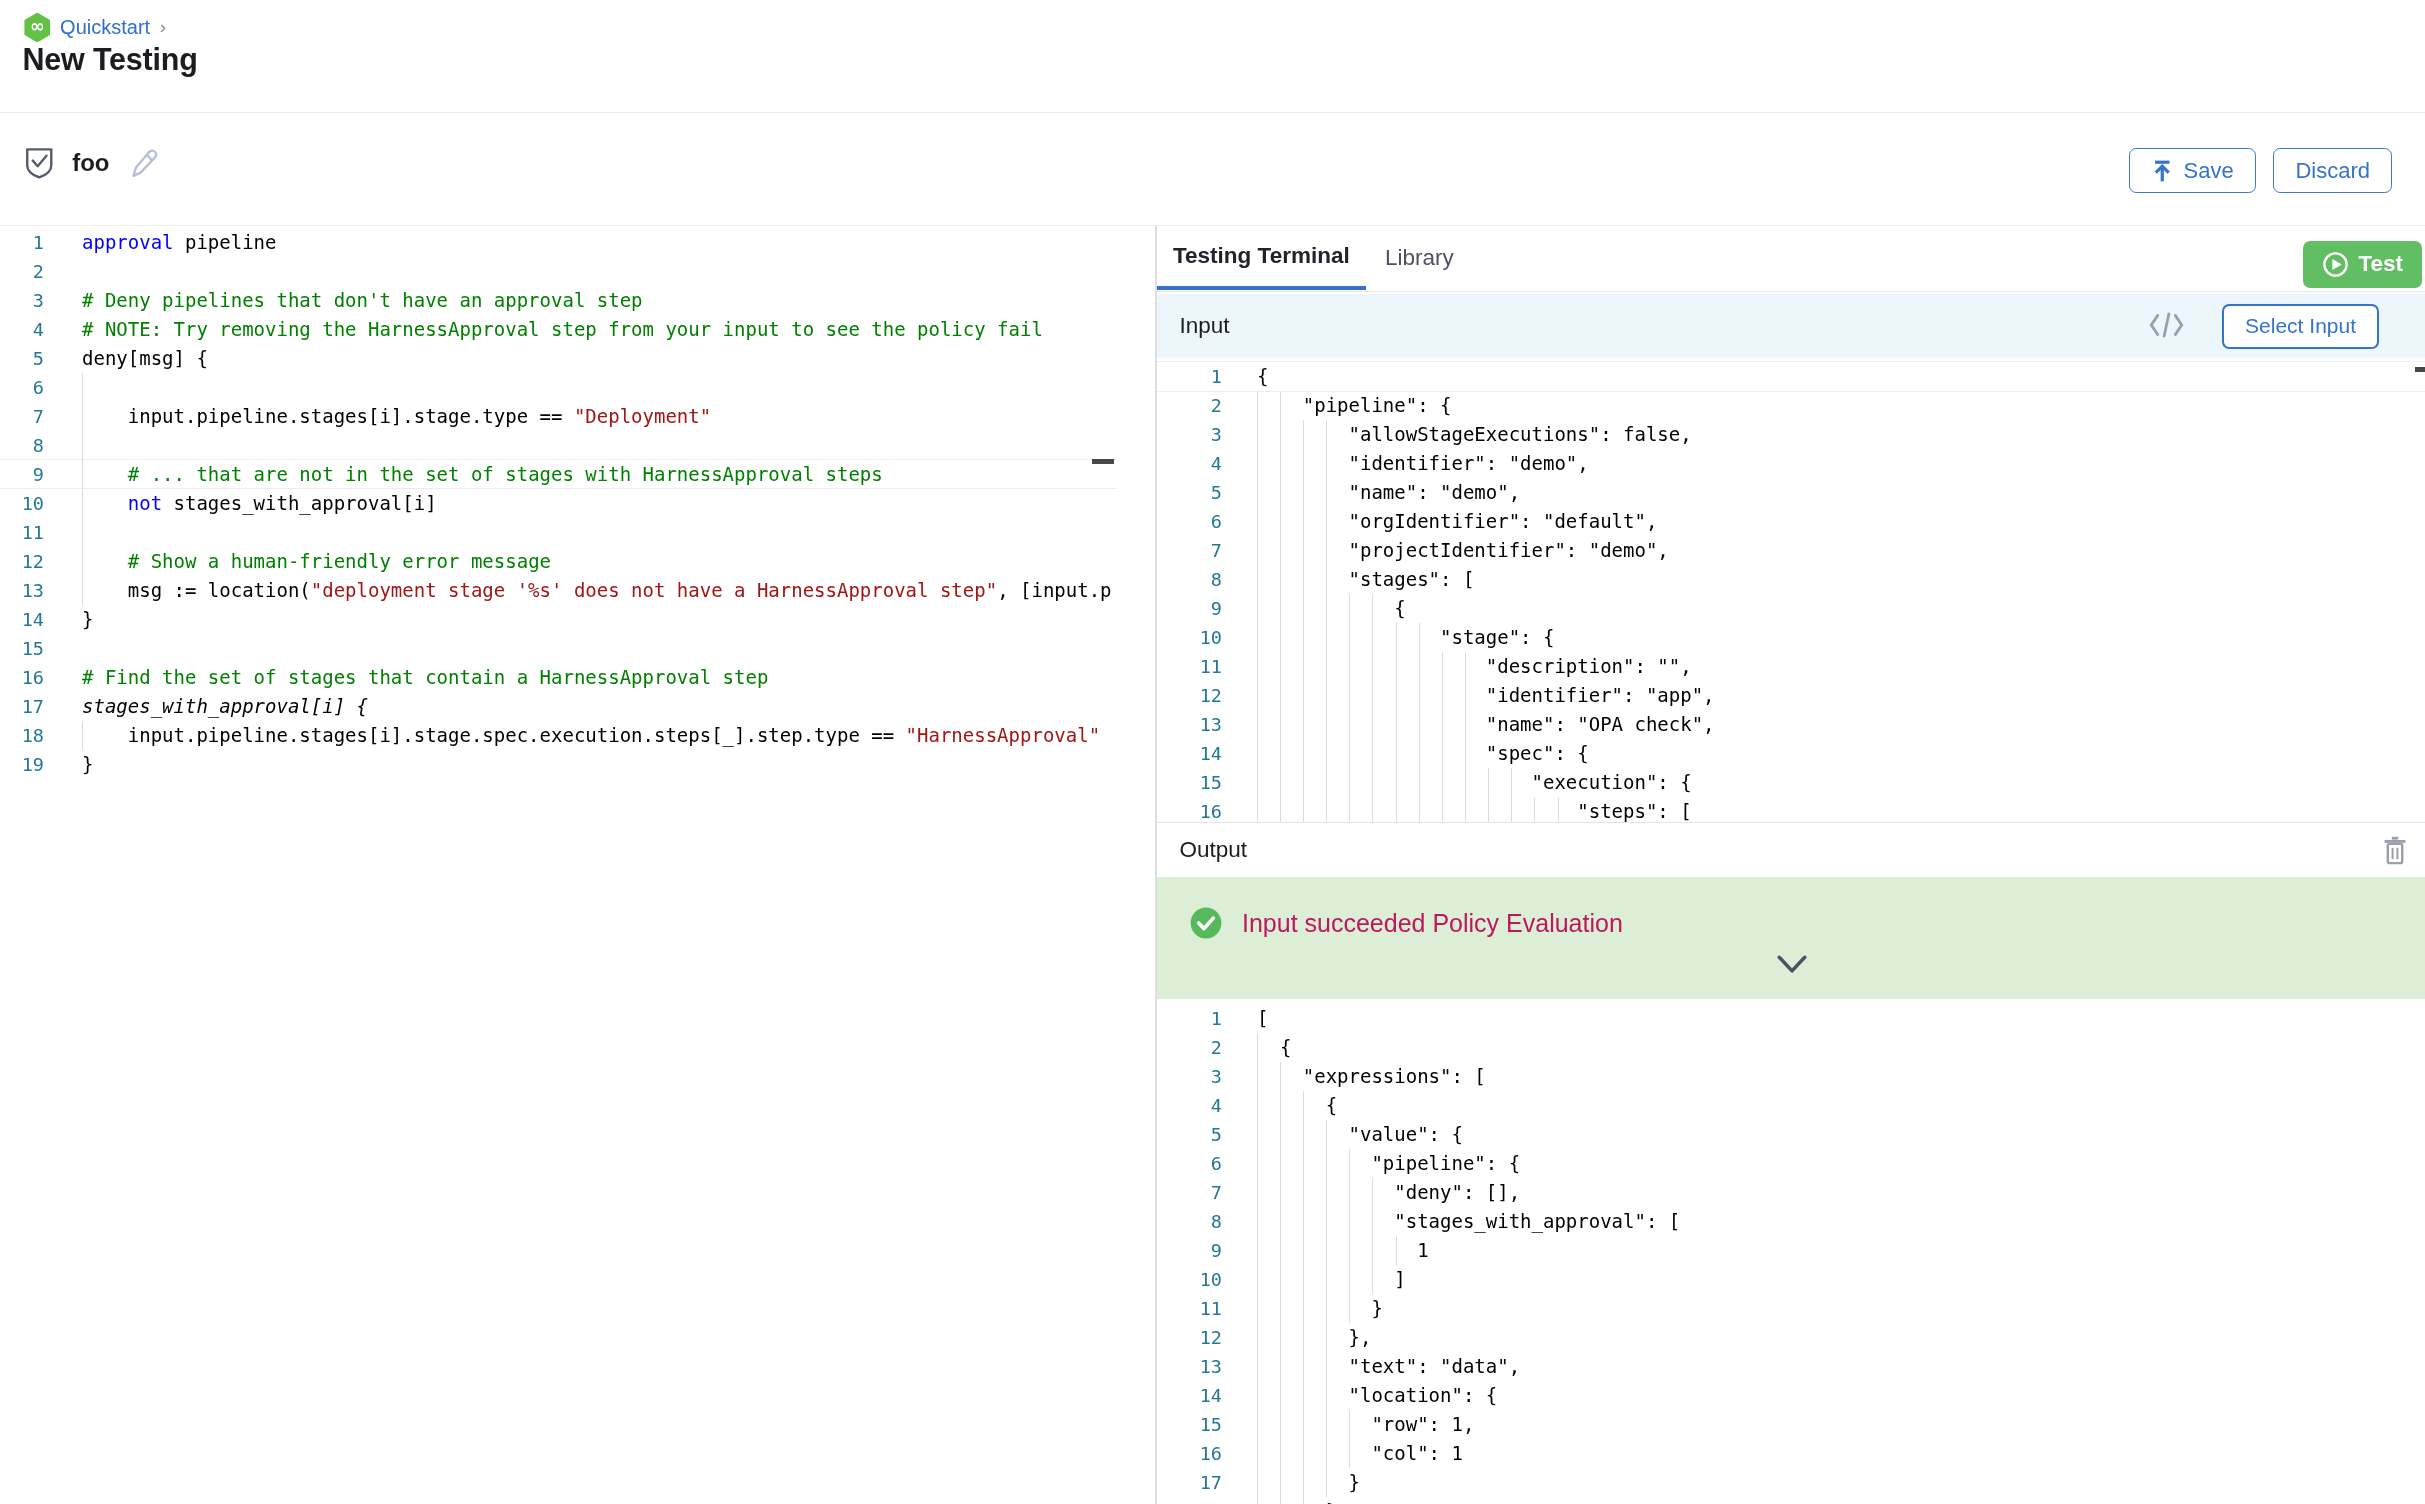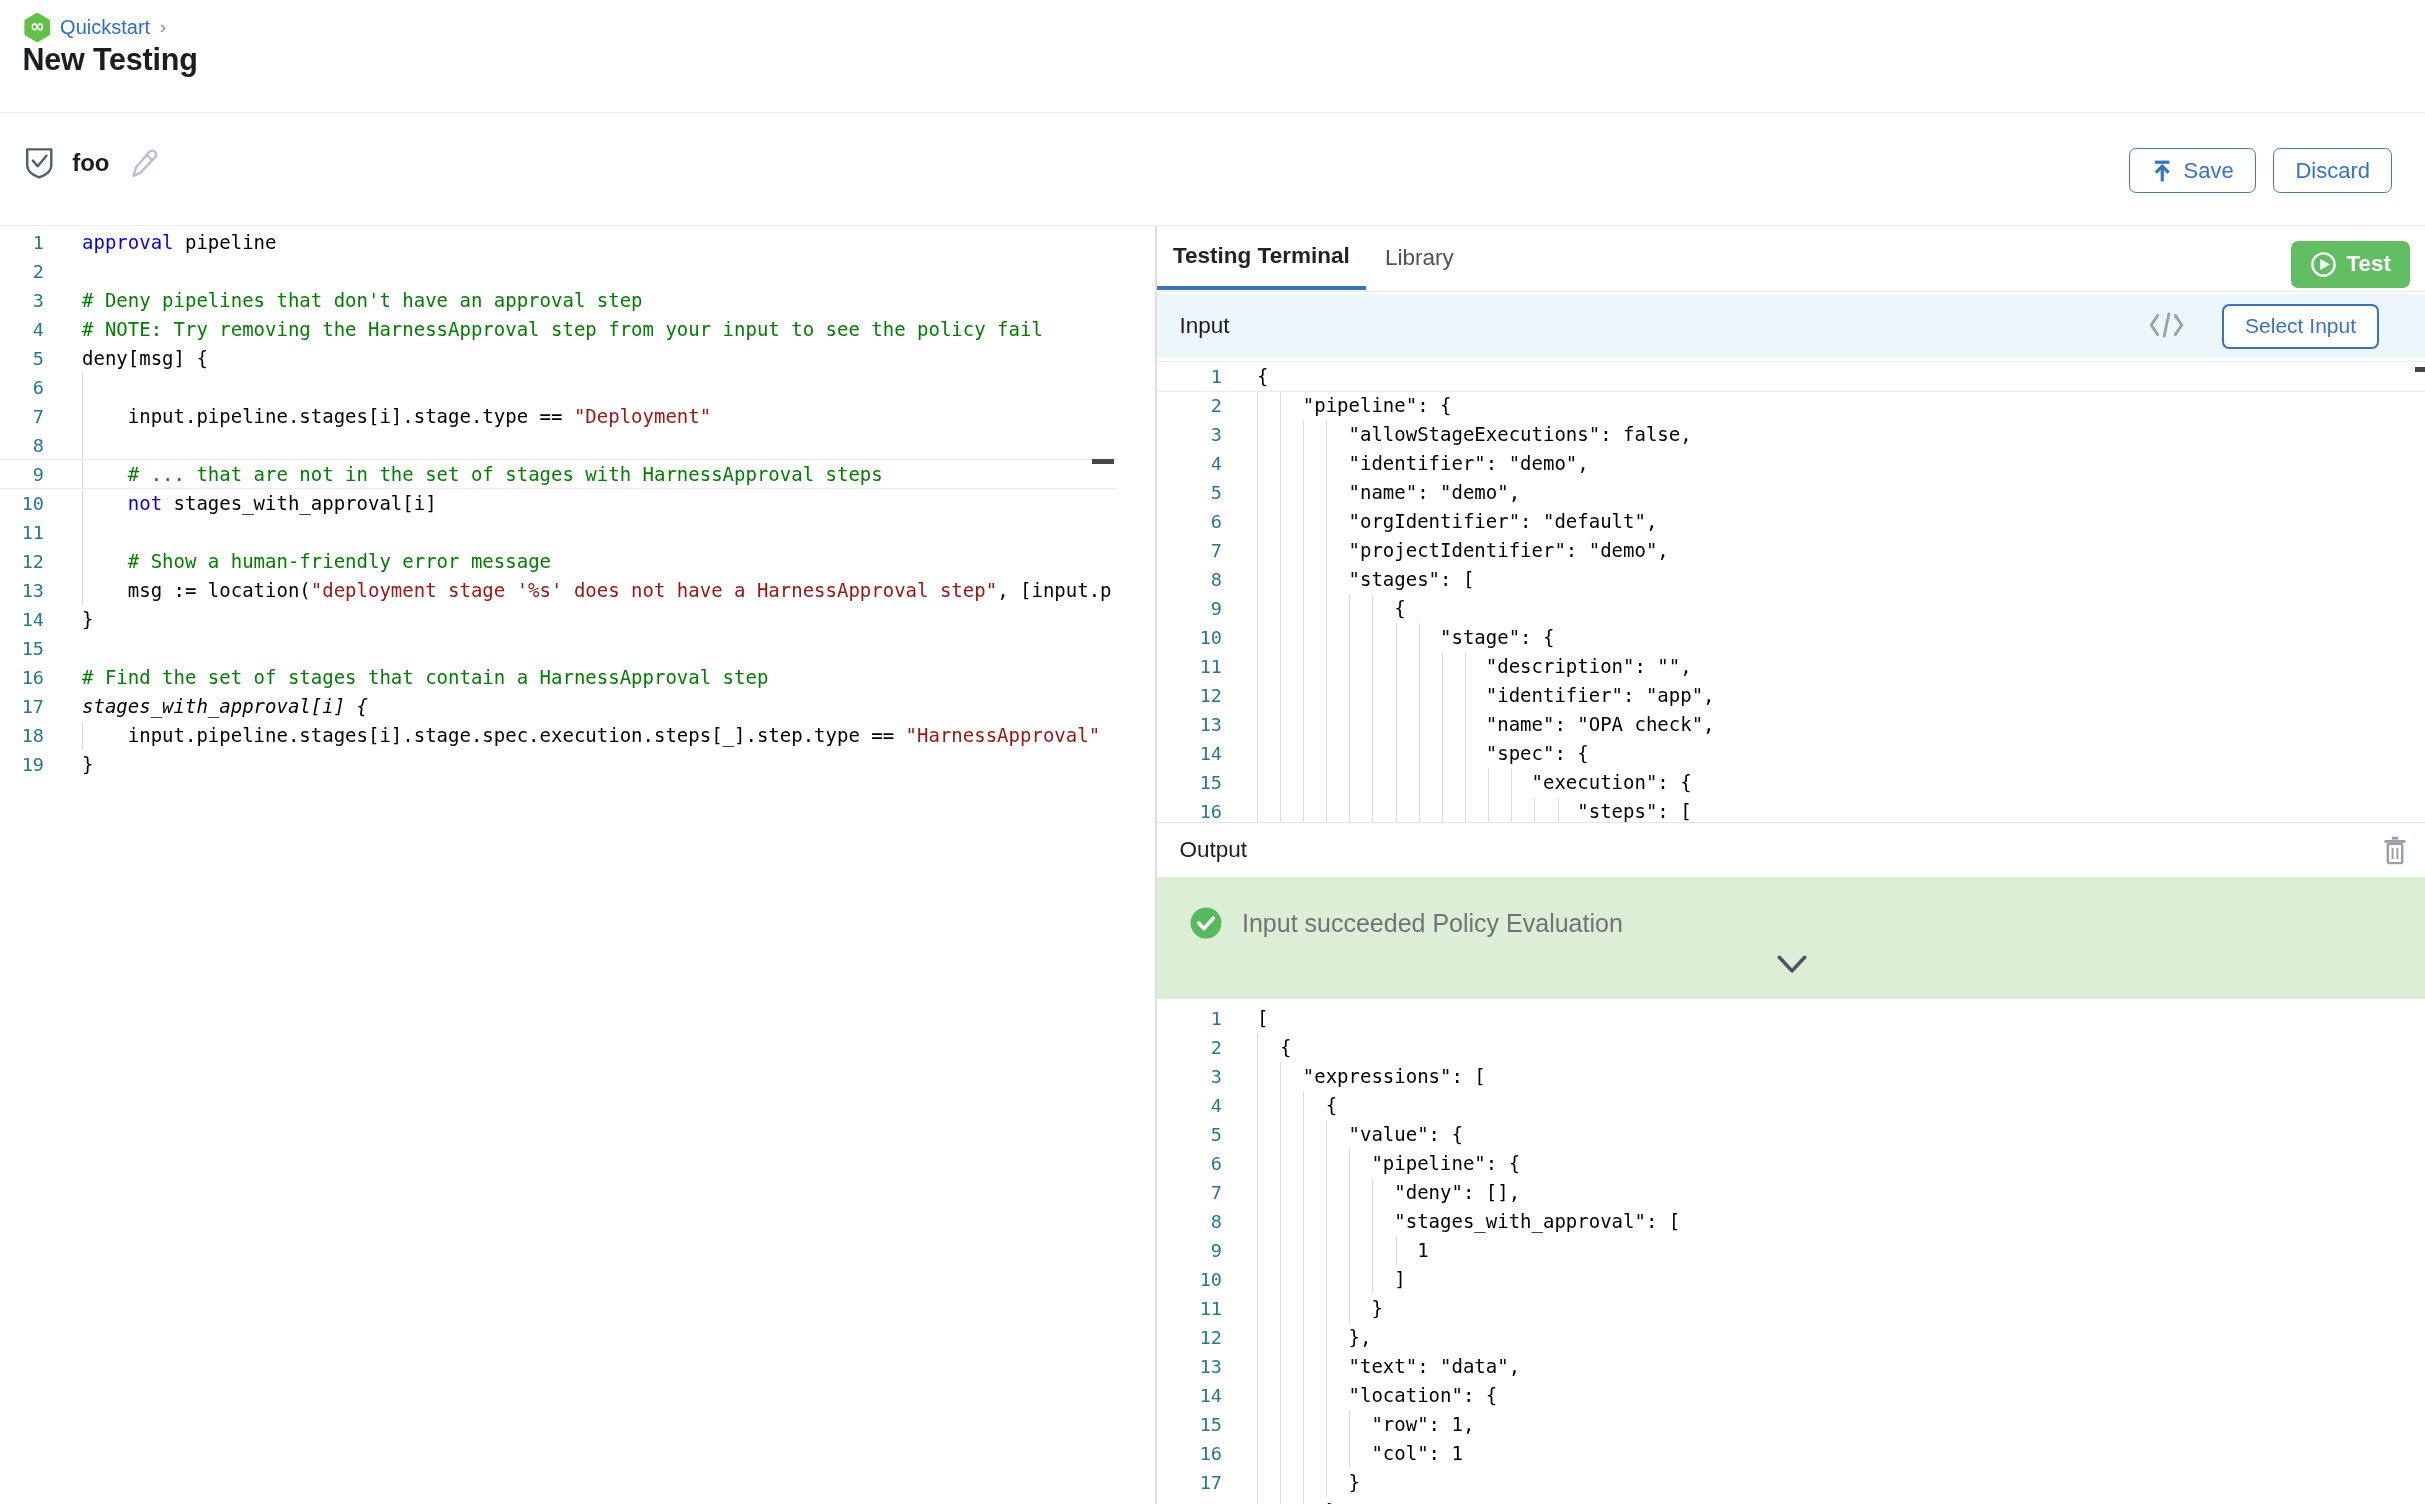--- a/index.html
+++ b/index.html
@@ -44,40 +44,40 @@
   #editor-rego .gutter { left:0; width:44px; }
   #editor-rego .code { left:82px; }
   #rego-marker { width:22px; height:4.8px; left:1092px; top:233px; }
   
   .right-panel { position:absolute; left:1157px; right:0; top:0; bottom:0; background:#fff; }
   .rp-tabs { position:absolute; top:0; left:0; right:0; height:66px; border-bottom:1.6px solid #e9eaee; background:#fff; }
   .rp-tab-active { position:absolute; left:0; top:0; height:64px; padding:0 16px 0 16px; display:flex; align-items:center;
     font-size:22.5px; font-weight:700; color:#22222a; border-bottom:4px solid #3472cd; cursor:pointer; }
   .rp-tab { position:absolute; left:228px; top:0; height:64px; display:flex; align-items:center;
     font-size:22.5px; font-weight:500; color:#4f5162; cursor:pointer; }
-  .test-btn { position:absolute; right:16px; top:14.5px; display:flex; align-items:center; gap:9.6px;
+  .test-btn { position:absolute; right:4px; top:14.5px; display:flex; align-items:center; gap:9.6px;
     height:47px; padding:0 19px; border:none; border-radius:7.2px; background:#62be62; color:#fff;
     font-size:22.5px; font-weight:700; font-family:inherit; cursor:pointer; }
   .input-strip { position:absolute; top:68px; left:0; right:0; height:64px; background:#edf6fb; display:flex; align-items:center; }
   .strip-label { font-size:22.5px; color:#1b1d21; margin-left:22.5px; }
   .code-toggle-icon { position:absolute; right:241px; top:14.5px; cursor:pointer; }
   .select-input-btn { position:absolute; right:47px; top:9.6px; height:45px; padding:0 21px;
     border:2.4px solid #3472cd; border-radius:7.2px; background:#fff; color:#3473ce;
     font-size:21px; font-weight:500; font-family:inherit; cursor:pointer; }
   #editor-input { top:133px; left:0; right:0; height:463px; padding-top:3.2px; }
   #editor-input .gutter, #editor-output .gutter { left:0; width:65px; }
   #editor-input .code, #editor-output .code { left:100px; }
   #input-marker { width:11.3px; height:4.8px; right:0; top:8px; }
   .output-header { position:absolute; top:596px; left:0; right:0; height:55px; background:#fff;
     border-top:1.6px solid #e3e4e8; display:flex; align-items:center; }
   .output-label { font-size:22.5px; color:#1b1d21; margin-left:22.5px; }
   .trash-btn { position:absolute; right:17.7px; top:12px; background:none; border:none; cursor:pointer; }
   .banner { position:absolute; top:651px; left:0; right:0; height:122px; background:#dceed6; }
   .banner-row { position:absolute; top:29px; left:32px; display:flex; align-items:center; gap:19px; }
-  .banner-text { font-size:25px; color:#737373; }
+  .banner-text { font-size:25px; color:#be185d; }
   .banner-chevron { position:absolute; top:77px; left:50%; transform:translateX(-50%); cursor:pointer; }
   #editor-output { top:773px; left:0; right:0; bottom:0; padding-top:4.8px; }
 </style>
 </head>
 <body>
 
 <div class="header">
   <div class="breadcrumb">
     <span style="display:flex;">
       <svg width="26.5" height="29" viewBox="0 0 33 36">

